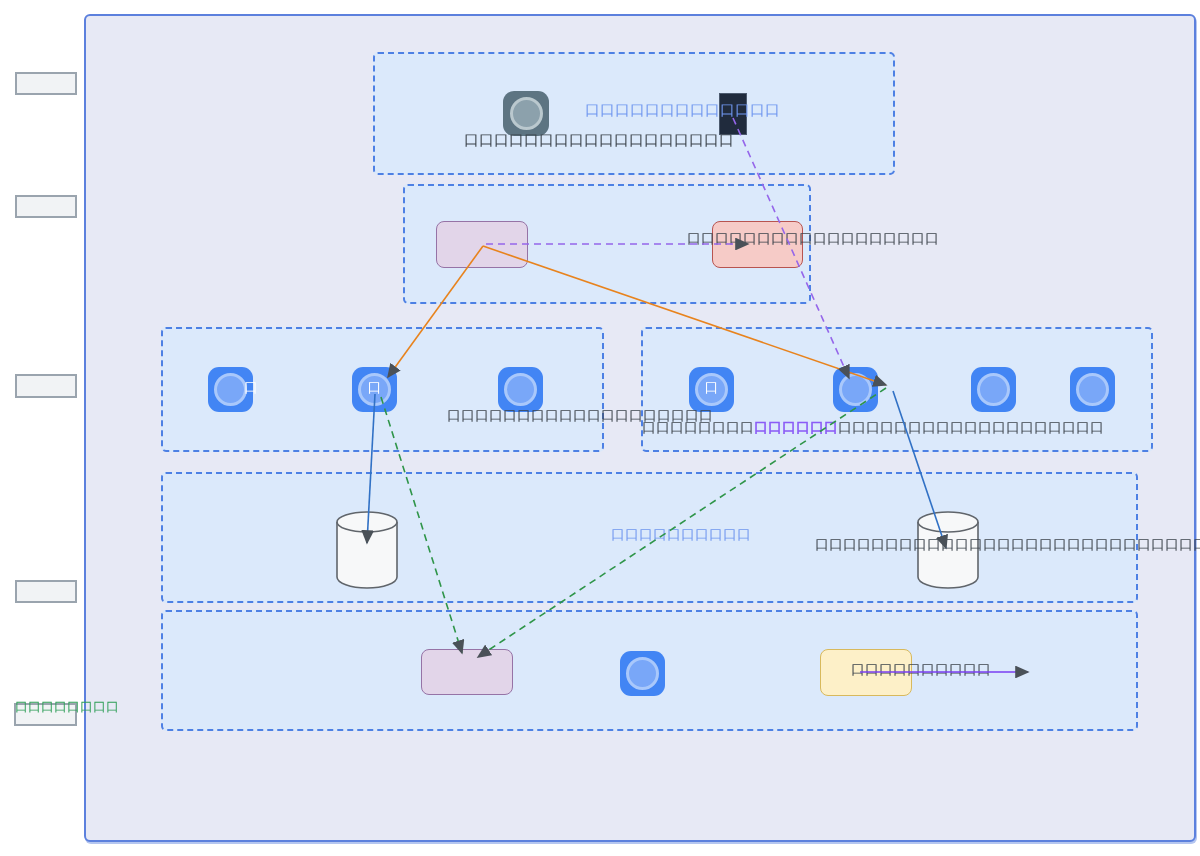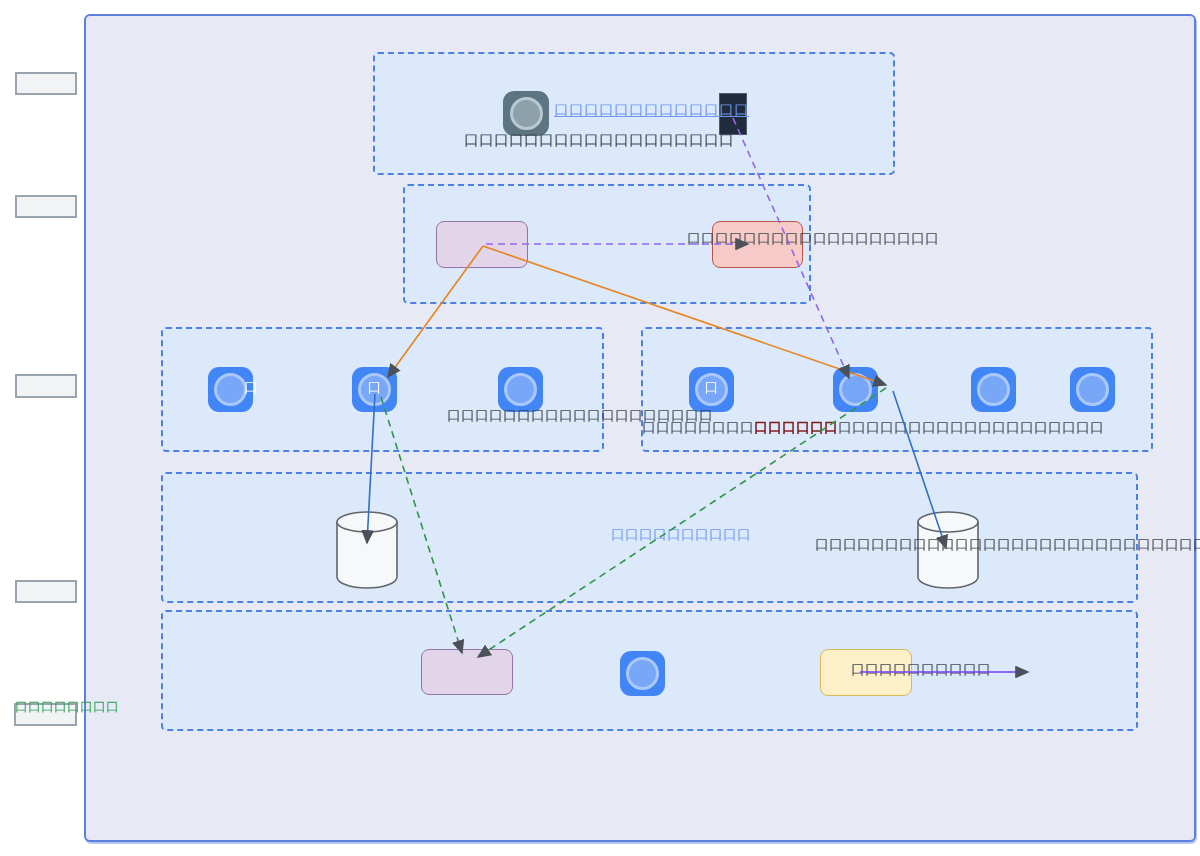--- a/index.html
+++ b/index.html
@@ -30,21 +30,21 @@
   .icon-slate .circle{position:absolute;left:7px;top:6px;width:27px;height:27px;border-radius:50%;
     background:#8ca1ac;border:3px solid #bac8ce;}
   .glyph{position:absolute;left:0;top:13px;width:100%;text-align:center;color:#fff;font-size:14px;line-height:1;}
   .badge{position:absolute;right:-5px;top:13px;color:#fff;font-size:14px;line-height:1;}
   .node{position:absolute;border-radius:8px;box-sizing:border-box;}
   .node-purple{background:var(--node-purple-fill);border:1.5px solid var(--node-purple-border);}
   .node-red{background:var(--node-red-fill);border:1.5px solid var(--node-red-border);}
   .node-yellow{background:var(--node-yellow-fill);border:1.5px solid var(--node-yellow-border);}
   .node-dark{position:absolute;background:var(--node-dark);border:1px solid #4c5a6e;box-sizing:border-box;}
   .caption{position:absolute;font-size:14px;color:var(--caption-text);white-space:nowrap;z-index:3;}
-  .caption b{font-weight:700;color:#7f1d1d;}
+  .caption b{font-weight:700;color:#8b5cf6;}
   .blue-label{color:var(--label-blue-text);}
   .cyl{position:absolute;z-index:2;}
   #overlay{position:absolute;left:0;top:0;z-index:6;pointer-events:none;}
 </style>
 </head>
 <body>
 
 <div id="stage">
 
   <div class="left-label" style="left:15px;top:72px;width:62px;height:23px;"></div>
@@ -59,21 +59,21 @@
   <div class="section" style="left:373px;top:52px;width:522px;height:123px;"></div>
   <div class="section" style="left:403px;top:184px;width:408px;height:120px;"></div>
   <div class="section" style="left:161px;top:327px;width:443px;height:125px;"></div>
   <div class="section" style="left:641px;top:327px;width:512px;height:125px;"></div>
   <div class="section" style="left:161px;top:472px;width:977px;height:131px;"></div>
   <div class="section" style="left:161px;top:610px;width:977px;height:121px;"></div>
 
   <div class="icon-slate" style="left:503px;top:91px;">
     <div class="circle"></div>
   </div>
-  <div class="caption blue-label" style="left:554px;top:101px;font-size:15px;text-decoration:underline;">口口口口口口口口口口口口口</div>
+  <div class="caption blue-label" style="left:585px;top:101px;font-size:15px;">口口口口口口口口口口口口口</div>
   <div class="node-dark" style="left:719px;top:93px;width:28px;height:42px;"></div>
   <div class="caption" style="left:464px;top:131px;font-size:15px;">口口口口口口口口口口口口口口口口口口</div>
 
   <div class="node node-purple" style="left:436px;top:221px;width:92px;height:47px;"></div>
   <div class="node node-red" style="left:712px;top:221px;width:91px;height:47px;"></div>
   <div class="caption" style="left:687px;top:230px;">口口口口口口口口口口口口口口口口口口</div>
 
   <div class="icon-blue" style="left:208px;top:367px;">
     <div class="circle"></div>
     <span class="badge">口</span>

